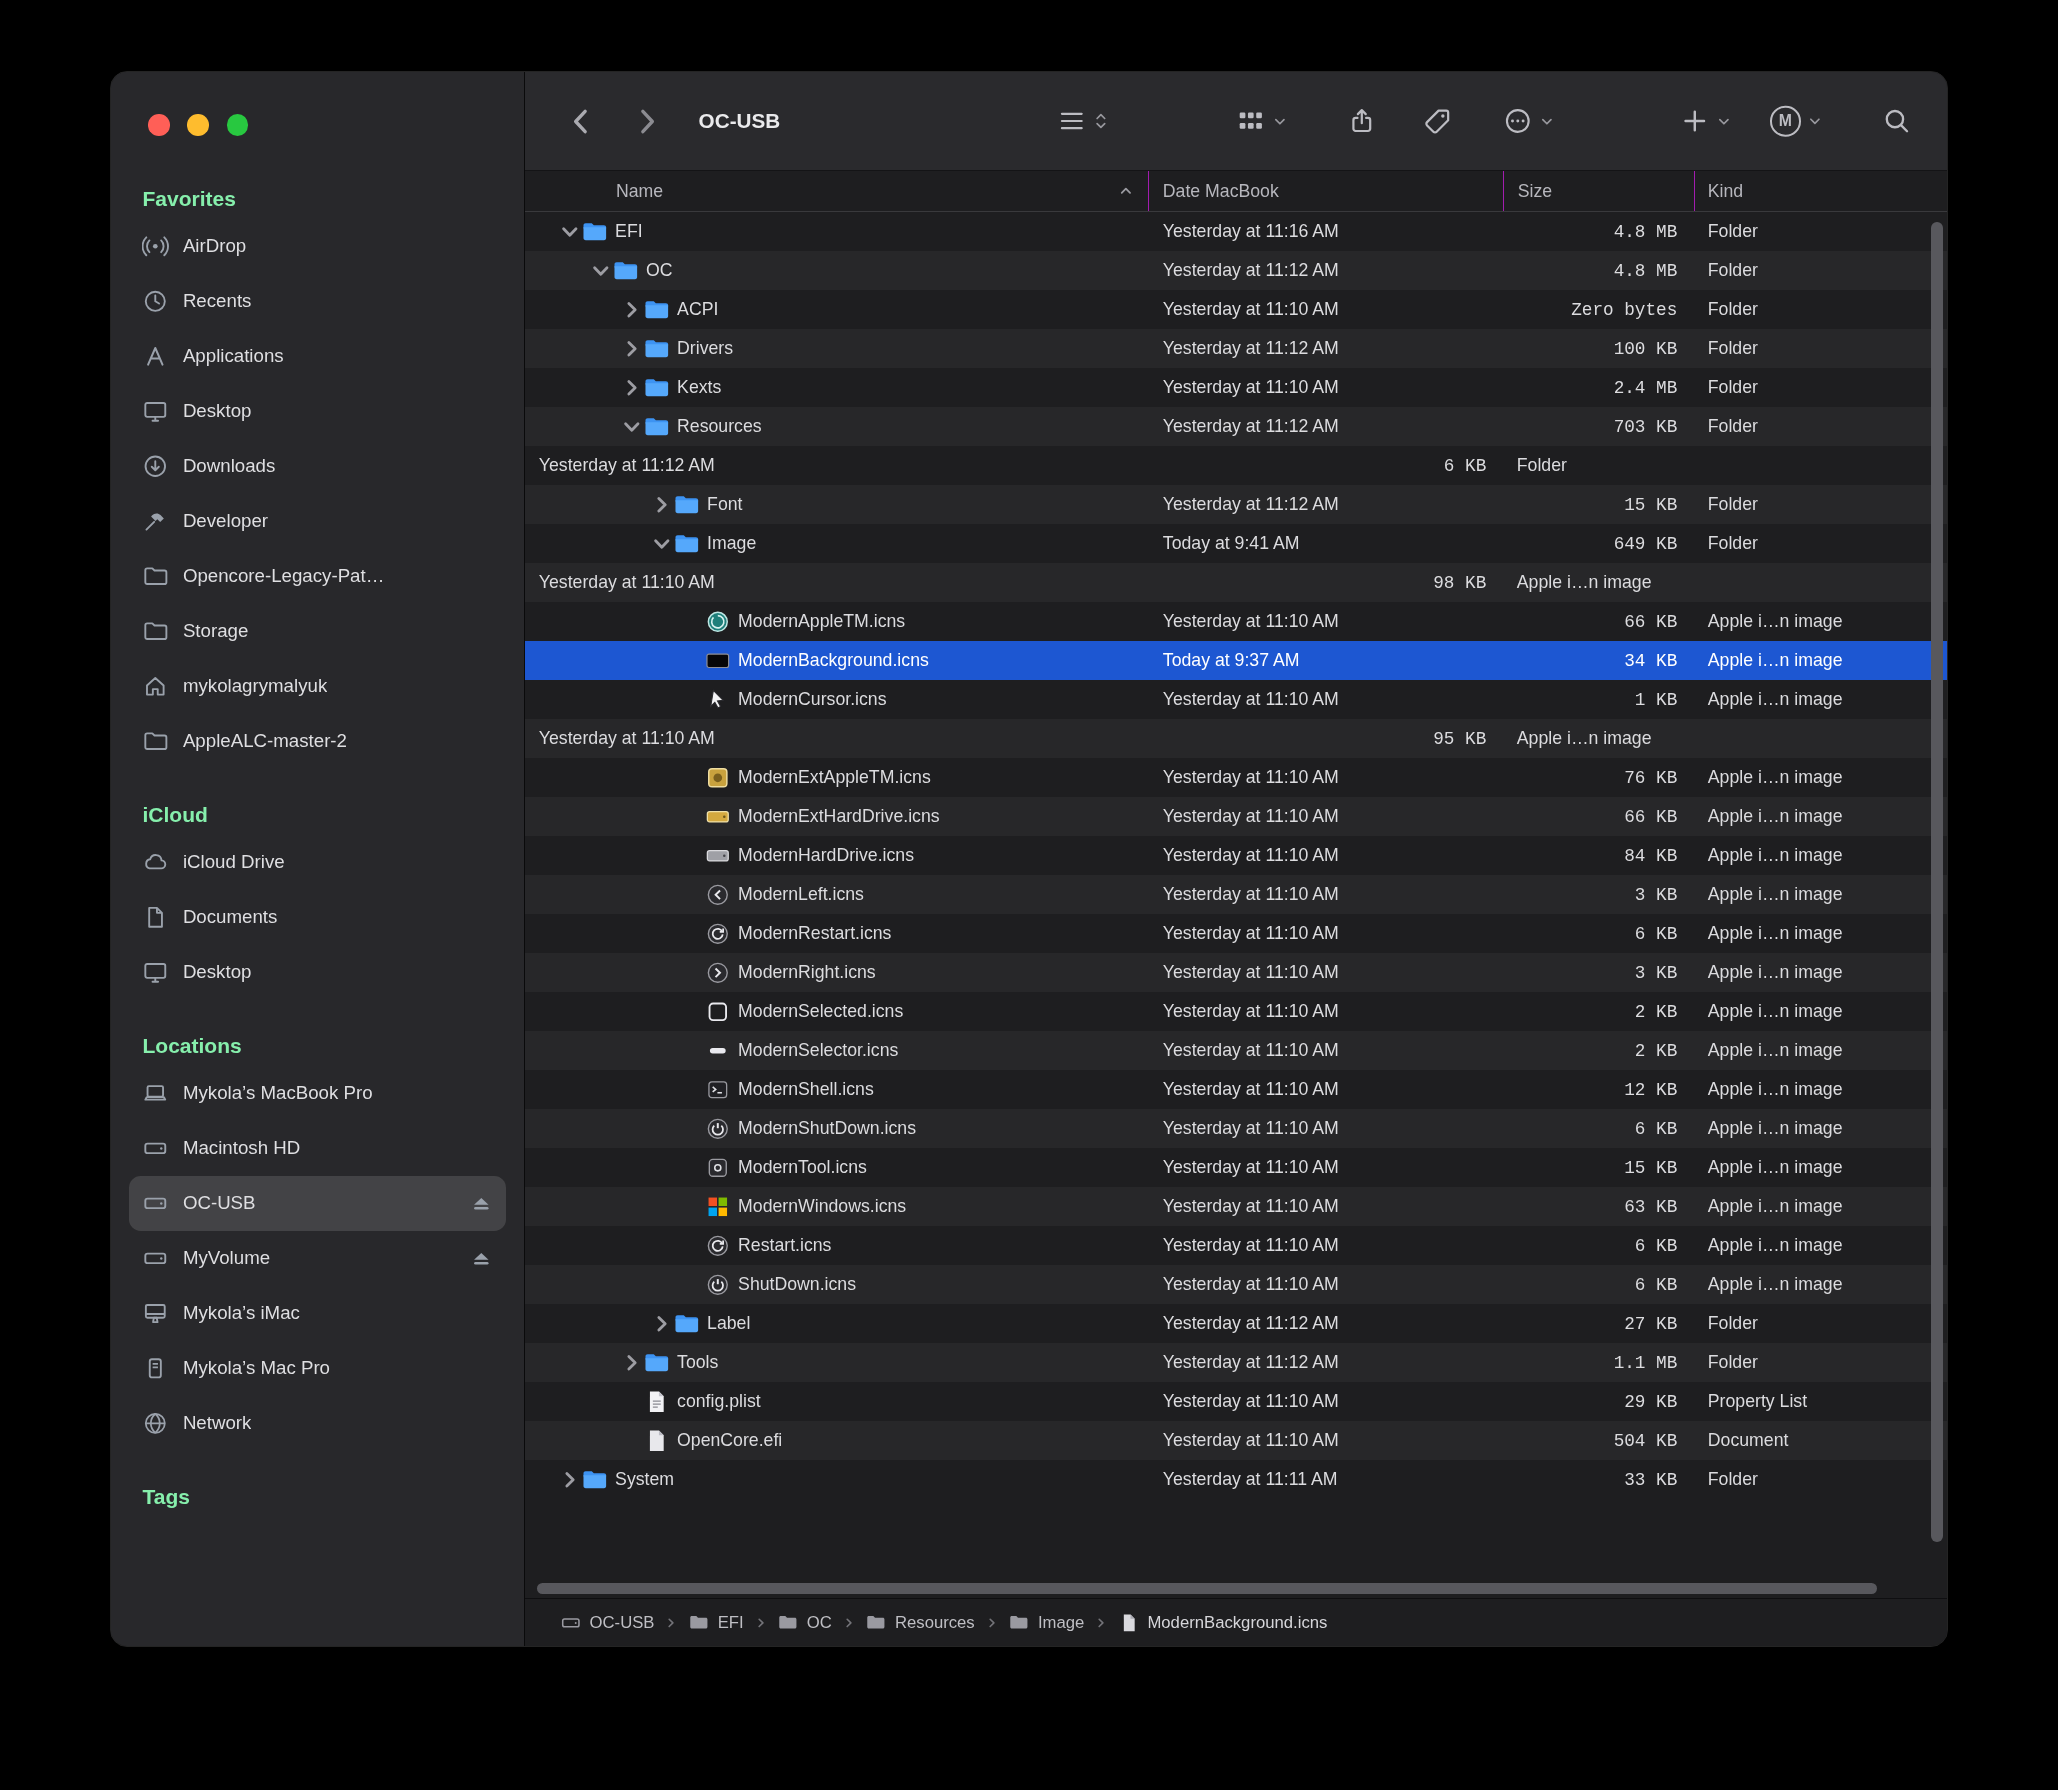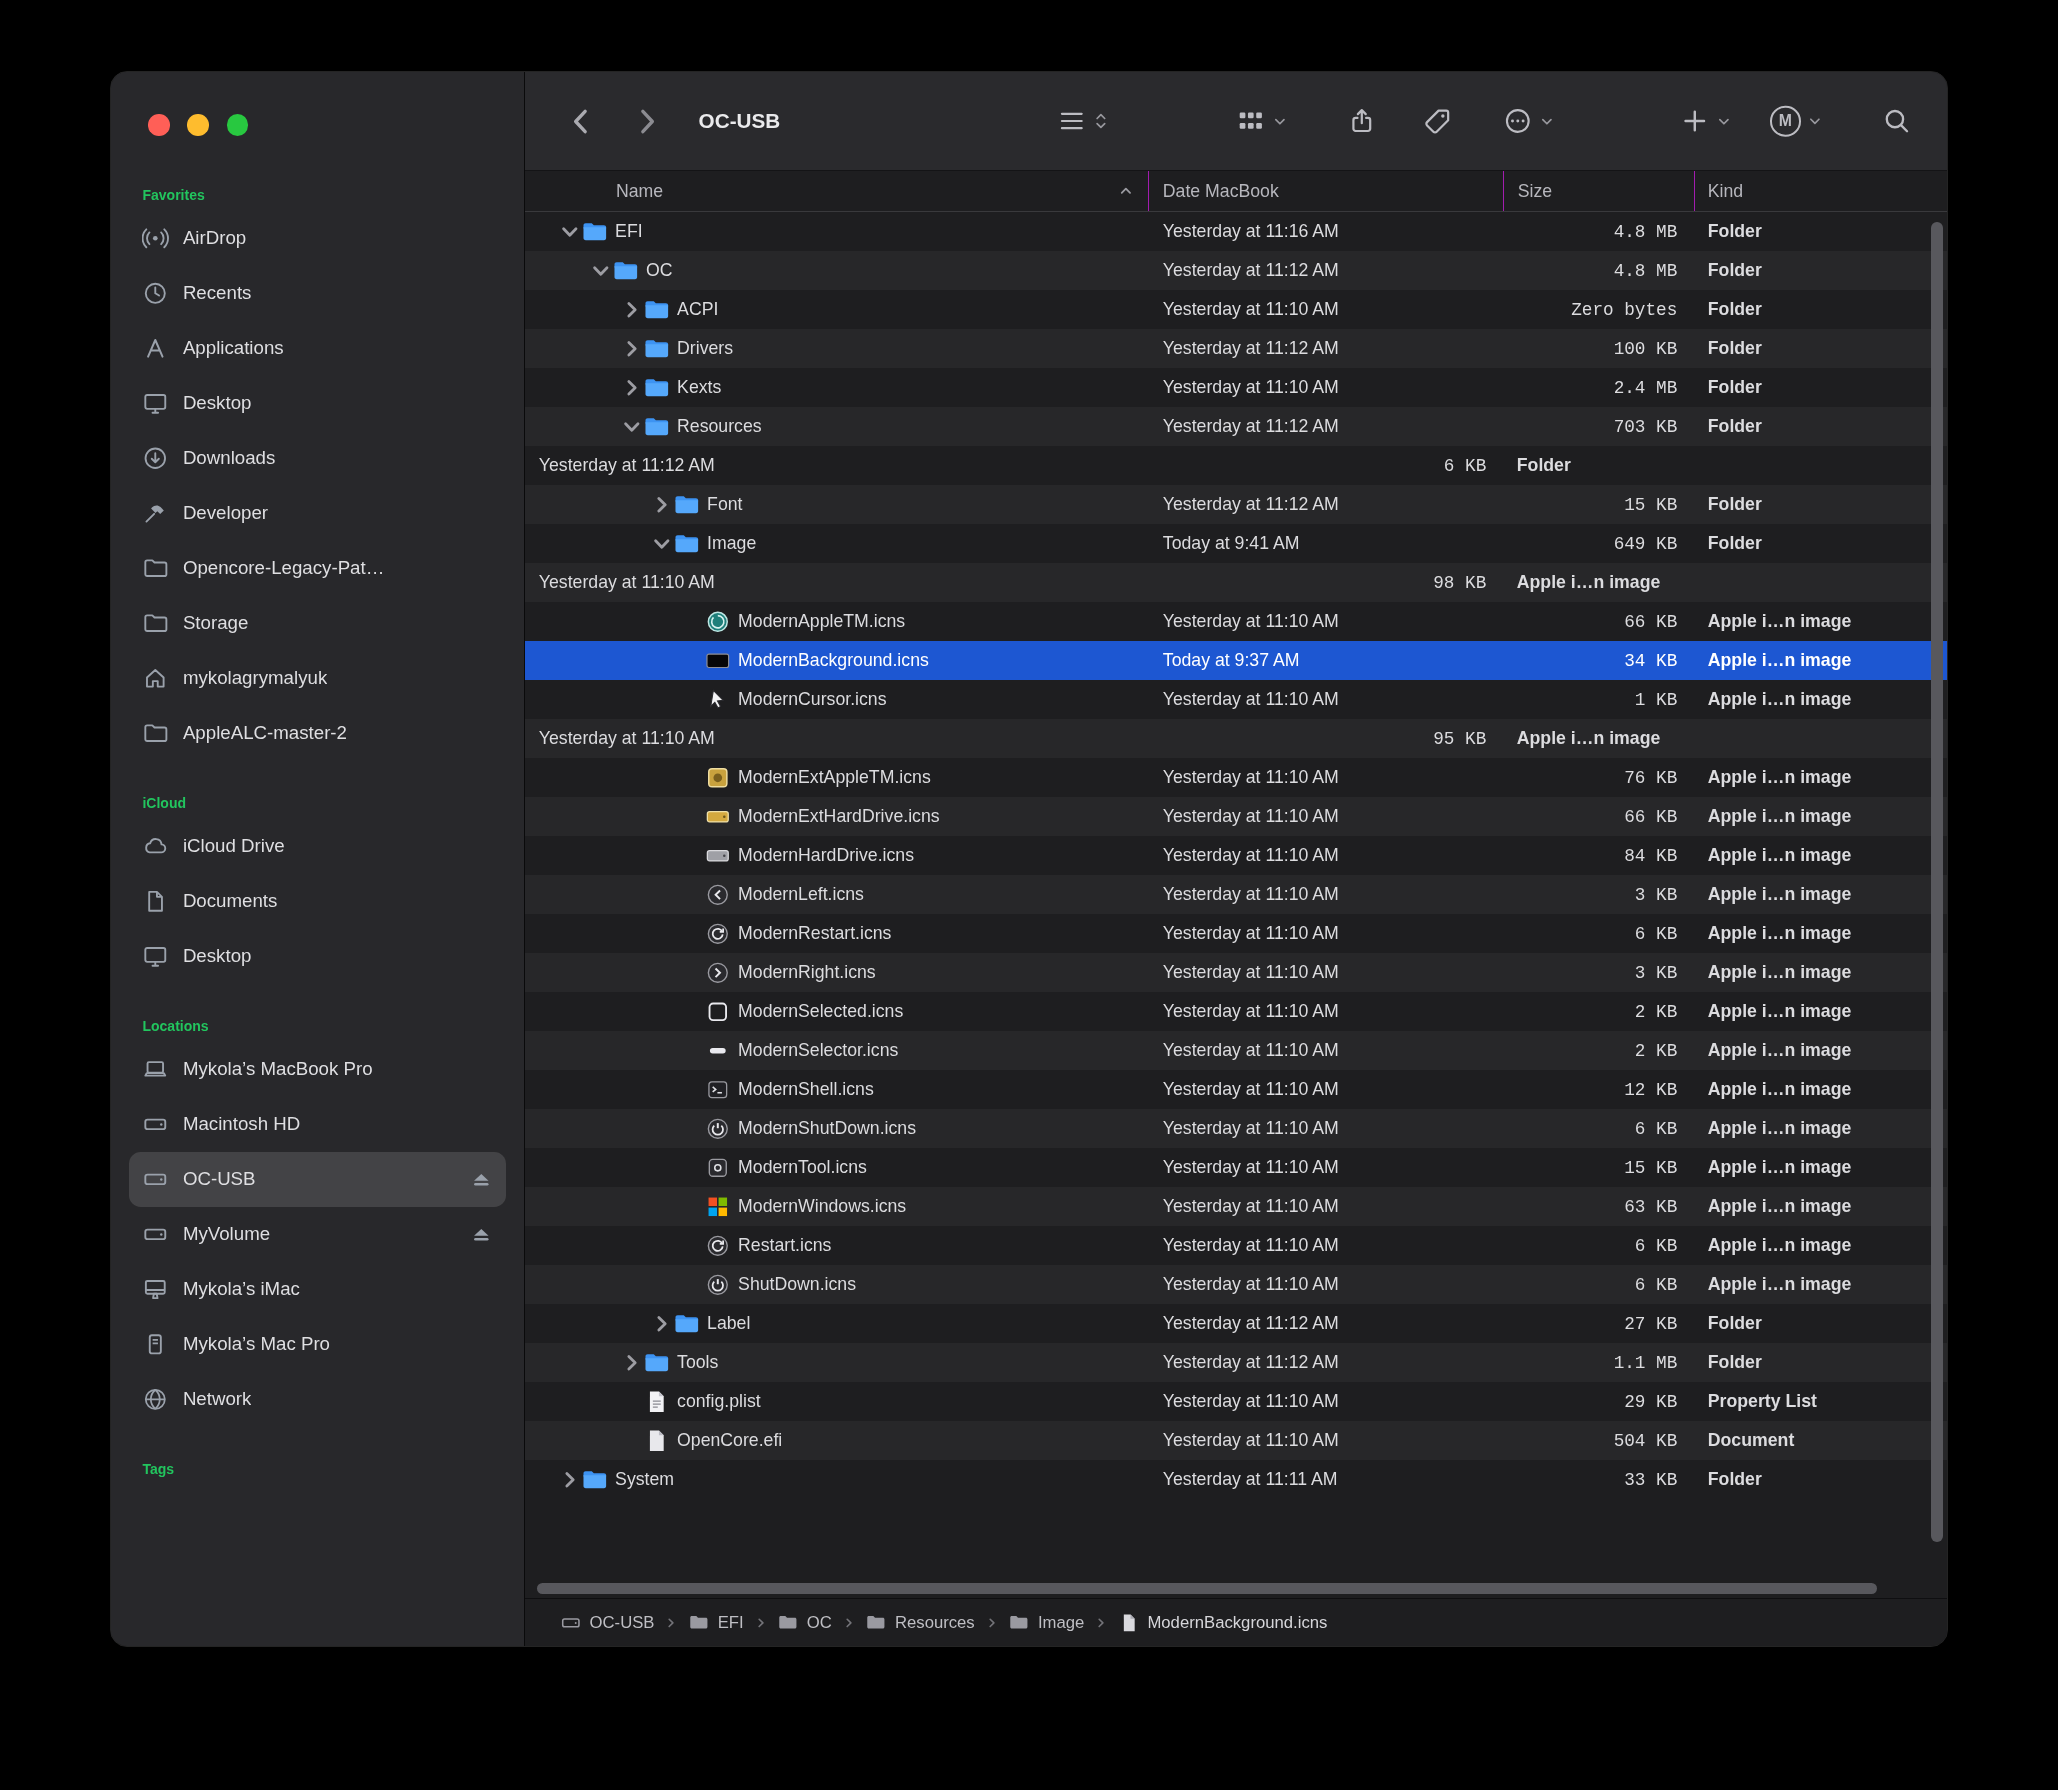--- a/index.html
+++ b/index.html
@@ -7,21 +7,21 @@
   font-family:"Liberation Sans",sans-serif;}
 .window{position:absolute;left:111px;top:72px;width:1836px;height:1574px;border-radius:15.8px;
   overflow:hidden;display:flex;background:#1e1e20;outline:1px solid rgba(255,255,255,.14);
   box-shadow:0 39px 99px rgba(0,0,0,.85);}
 
 .sidebar{flex:0 0 414px;width:414px;background:#28282b;border-right:1px solid #0a0a0b;
   padding:108px 17.7px 0;position:relative;}
 .traffic{position:absolute;top:42px;left:37px;display:flex;gap:17.7px;}
 .tl{width:21.7px;height:21.7px;border-radius:50%;}
 .tl.red{background:#ff5f57}.tl.yellow{background:#febc2e}.tl.green{background:#28c840}
-.sb-header{color:#22c55e;font-size:14px;font-weight:700;margin:34px 13.8px 7.9px;}
+.sb-header{color:#86efac;font-size:21px;font-weight:700;margin:34px 13.8px 7.9px;}
 .sb-section.first .sb-header{margin-top:6.9px;}
 .sb-item{height:55px;display:flex;align-items:center;gap:13.8px;padding:0 11.8px 0 13.8px;
   border-radius:11.8px;color:#dfdfe2;font-size:18.7px;white-space:nowrap;}
 .sb-item.sel{background:rgba(255,255,255,.13);}
 .sb-item .ic{flex:0 0 26.6px;width:26.6px;height:26.6px;color:#9aa1ab;}
 .sb-label{overflow:hidden;text-overflow:ellipsis;}
 .eject{margin-left:auto;flex:0 0 21.7px;width:21.7px;height:21.7px;color:#a4a4aa;}
 
 .main{flex:1;min-width:0;display:flex;flex-direction:column;position:relative;background:#1e1e20;}
 .toolbar{flex:0 0 99px;height:99px;background:#2a2a2d;border-bottom:1px solid #141416;
@@ -52,21 +52,21 @@
 .row.alt{background:rgba(255,255,255,.045);}
 .row.selected{background:#1d57d2;color:#fff;}
 .cell-name{display:flex;align-items:center;height:100%;min-width:0;overflow:hidden;}
 .spacer{flex:0 0 auto;height:1px;}
 .disc{flex:0 0 23.6px;width:23.6px;height:17.7px;display:flex;align-items:center;justify-content:center;
   color:#9d9da3;}
 .row.selected .disc{color:#d4e2ff;}
 .ic.fic{flex:0 0 25.6px;width:25.6px;height:25.6px;margin-right:7.9px;}
 .cell-date{padding-left:13.8px;overflow:hidden;}
 .cell-size{text-align:right;padding-right:17.7px;font-family:Liberation Mono, monospace;}
-.cell-kind{padding-left:12.8px;overflow:hidden;font-weight:bold;}
+.cell-kind{padding-left:12.8px;overflow:hidden;}
 
 .vscroll{position:absolute;right:3.9px;top:150px;width:11.8px;height:1320px;border-radius:5.9px;
   background:#58585d;}
 .hstrip{flex:0 0 17.7px;position:relative;}
 .hscroll{position:absolute;left:11.8px;top:3px;width:1340px;height:10.8px;border-radius:5.9px;
   background:#58585d;}
 
 .pathbar{flex:0 0 48px;border-top:1px solid #0f0f11;display:flex;align-items:center;
   padding-left:35px;gap:9.9px;color:#bfbfc4;font-size:16.7px;background:#1e1e20;white-space:nowrap;}
 .crumb{display:flex;align-items:center;gap:7.9px;}

